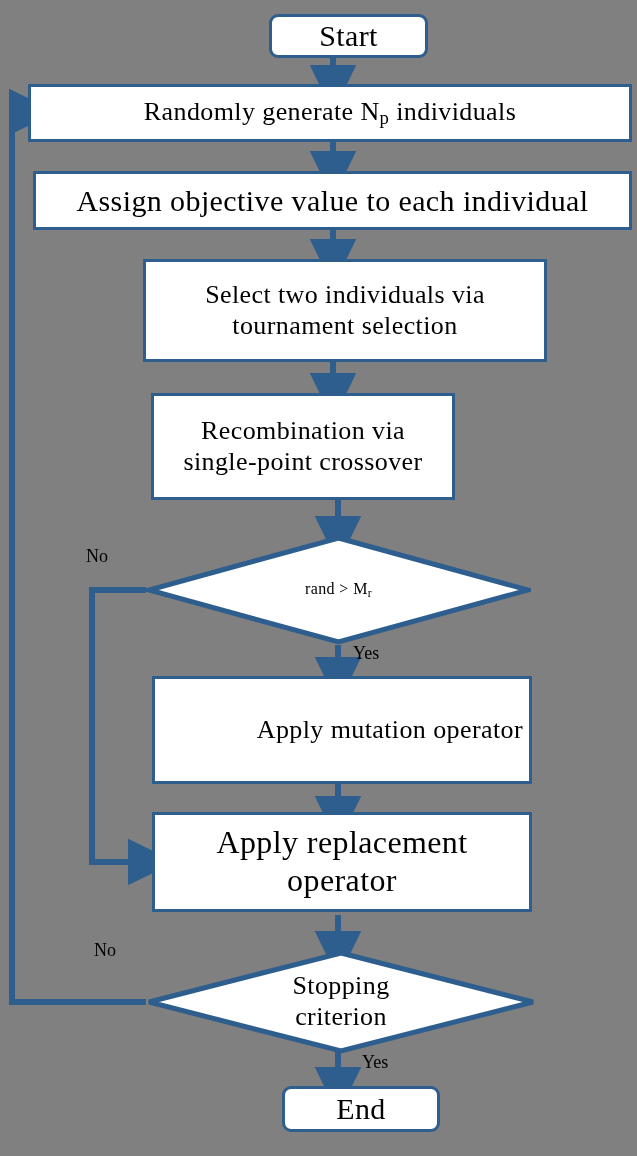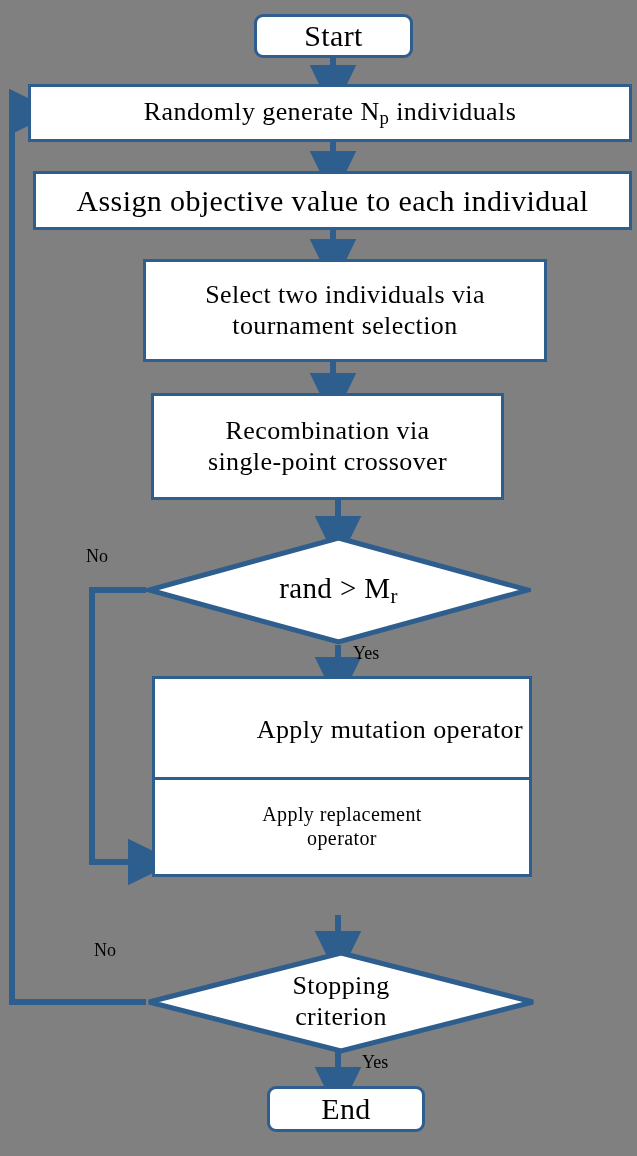--- a/index.html
+++ b/index.html
@@ -29,20 +29,21 @@
     align-items: center;
     justify-content: center;
     text-align: center;
     color: #000000;
     font-family: "Liberation Serif", serif;
     line-height: 1.18;
     letter-spacing: 0.4px;
   }
   .node.rounded {
     border-radius: 9px;
+    margin-left: 15px;
   }
   .node .txt {
     display: block;
     padding: 0 6px;
     white-space: pre-line;
   }
   .diamond-wrap {
     position: absolute;
     display: flex;
     align-items: center;
@@ -117,37 +118,37 @@
 
 <div class="node" style="left:33px; top:171px; width:599px; height:59px; font-size:30px;">
   <span class="txt">Assign objective value to each individual</span>
 </div>
 
 <div class="node" style="left:143px; top:259px; width:404px; height:103px; font-size:26px;">
   <span class="txt">Select two individuals via
 tournament selection</span>
 </div>
 
-<div class="node" style="left:151px; top:393px; width:353px; height:107px; font-size:26px;">
+<div class="node" style="left:151px; top:393px; width:304px; height:107px; font-size:26px;">
   <span class="txt">Recombination via
 single-point crossover</span>
 </div>
 
 <div class="diamond-wrap" style="left:146px; top:535px; width:385px; height:110px;">
   <svg width="385" height="110" viewBox="0 0 385 110" xmlns="http://www.w3.org/2000/svg">
     <polygon points="192.5,3 382,55 192.5,107 3,55" fill="#ffffff" stroke="#2e5e8e" stroke-width="5"></polygon>
   </svg>
-  <span class="diamond-label" style="font-size:29px;">rand &gt; M<span class="sub">r</span></span>
+  <span class="diamond-label" style="font-size:16px;">rand &gt; M<span class="sub">r</span></span>
 </div>
 
 <div class="node" style="left:152px; top:676px; width:380px; height:108px; font-size:26px;justify-content:flex-end;">
   <span class="txt">Apply mutation operator</span>
 </div>
 
-<div class="node" style="left:152px; top:777px; width:380px; height:100px; font-size:20px;">
+<div class="node" style="left:152px; top:812px; width:380px; height:100px; font-size:32px;">
   <span class="txt">Apply replacement
 operator</span>
 </div>
 
 <div class="diamond-wrap" style="left:146px; top:950px; width:390px; height:104px;font-family:Liberation Serif, serif;">
   <svg width="390" height="104" viewBox="0 0 390 104" xmlns="http://www.w3.org/2000/svg">
     <polygon points="195,3 387,52 195,101 3,52" fill="#ffffff" stroke="#2e5e8e" stroke-width="5"></polygon>
   </svg>
   <span class="diamond-label" style="font-size:26px;">Stopping
 criterion</span>

